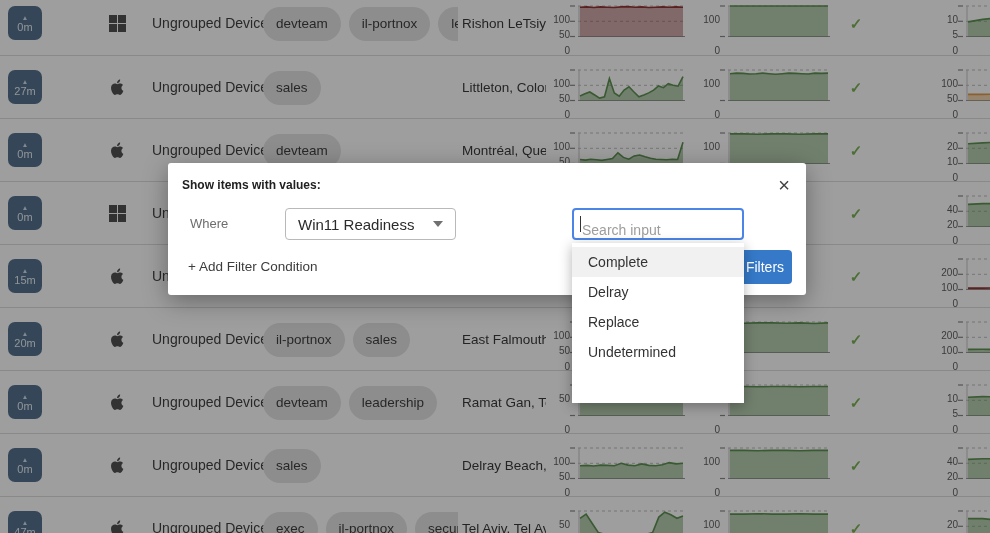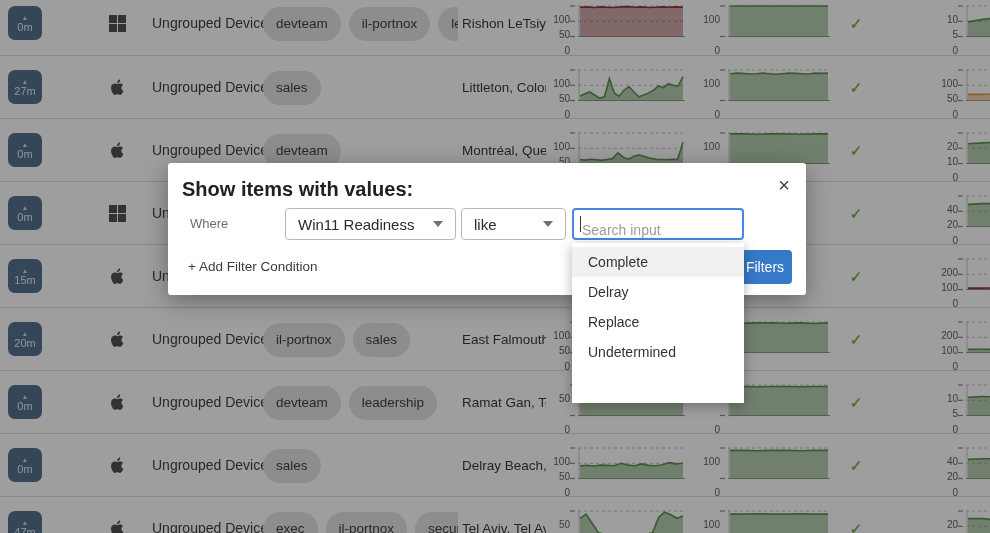--- a/index.html
+++ b/index.html
@@ -25,21 +25,21 @@
   .t1{left:540px;} .p1{left:578px;width:107px;}
   .t2{left:690px;} .p2{left:728px;width:102px;}
   .t3{left:928px;} .p3{left:966px;width:107px;}
   .chk{position:absolute;left:845px;top:0;height:63px;width:22px;display:flex;align-items:center;justify-content:center;
        color:#7bb355;font-size:15px;font-weight:bold;}
   
   .overlay{position:absolute;inset:0;background:rgba(0,0,0,0.38);z-index:10;}
   
   .modal{position:absolute;left:168px;top:163px;width:638px;height:132px;background:#fff;border-radius:3px;
          box-shadow:0 6px 24px rgba(0,0,0,.35);z-index:20;}
-  .m-title{position:absolute;left:14px;top:15px;font-size:20px;font-weight:bold;color:#212121;}
+  .m-title{position:absolute;left:14px;top:15px;font-size:12px;font-weight:bold;color:#212121;}
   .m-close{position:absolute;right:16px;top:11px;font-size:20px;color:#424242;cursor:pointer;line-height:22px;}
   .m-where{position:absolute;left:22px;top:53px;font-size:13px;color:#6d6d6d;}
   .sel{position:absolute;top:45px;height:32px;box-sizing:border-box;border:1px solid #b9b9b9;border-radius:4px;
        background:#fff;display:flex;align-items:center;padding:0 12px;font-size:15px;color:#2b2b2b;cursor:pointer;}
   .sel1{left:117px;width:171px;}
   .sel2{left:293px;width:105px;}
   .caret{margin-left:auto;width:0;height:0;border-left:5px solid transparent;border-right:5px solid transparent;
          border-top:6px solid #707070;}
   .inpwrap{position:absolute;left:404px;top:45px;width:172px;height:32px;box-sizing:border-box;
            border:2px solid #4c85e8;border-radius:4px;background:#fff;}
@@ -568,24 +568,20 @@
   <div class="overlay"></div>
 
   <div class="modal">
     <div class="m-title">Show items with values:</div>
     <div class="m-close">×</div>
     <div class="m-where">Where</div>
     <div class="sel sel1">
       <span>Win11 Readiness</span>
       <i class="caret"></i>
     </div>
-    <div class="sel sel2">
-      <span>like</span>
-      <i class="caret"></i>
-    </div>
     <div class="inpwrap">
       <input type="text" readonly="" placeholder="Search input" style="">
       <span class="cursorbar"></span>
     </div>
     <div class="addf">+ Add Filter Condition</div>
     <button class="btn">Filters</button>
   </div>
 
   <div class="dropdown" id="dd">
       <div class="opt active">Complete</div>

